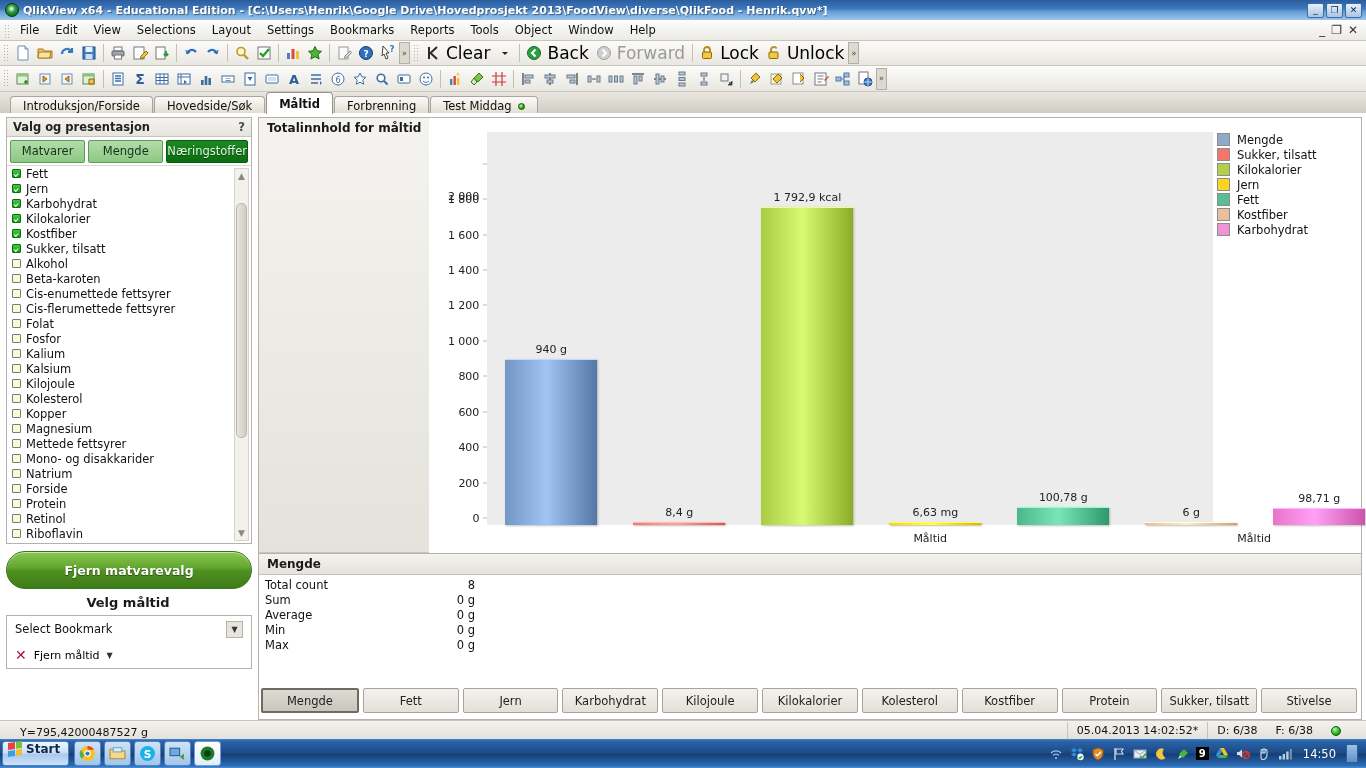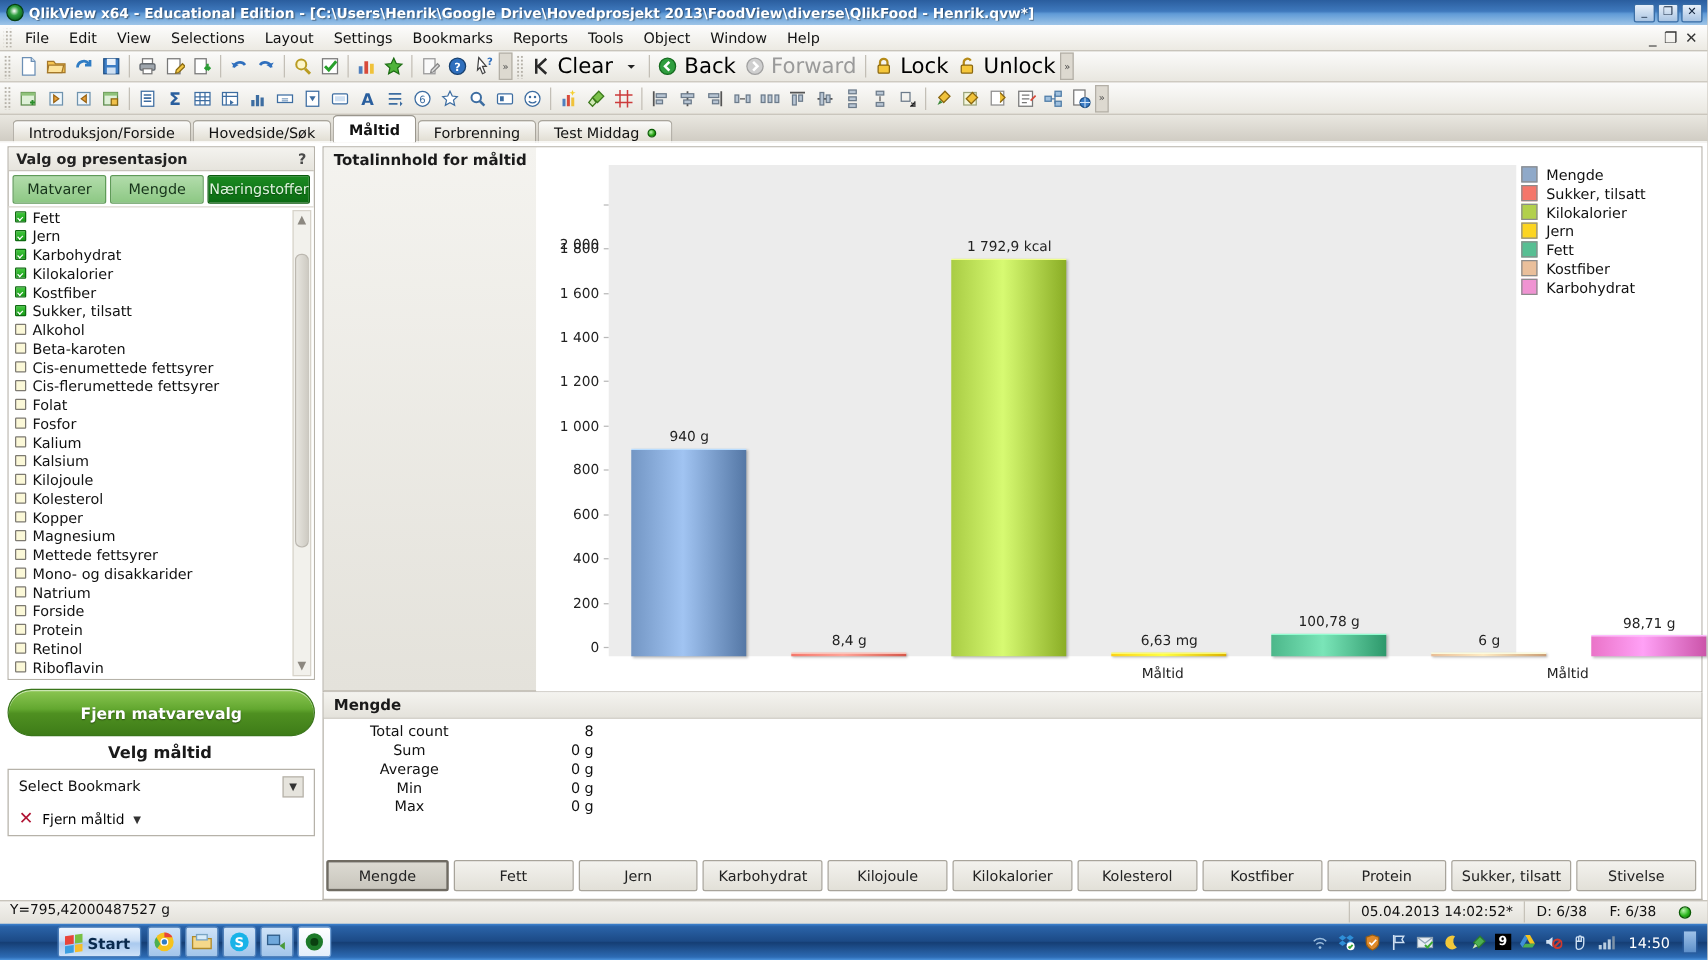--- a/index.html
+++ b/index.html
@@ -220,62 +220,62 @@
 
   
   .statspanel{ border:1px solid #b6b2a9; border-top:none; background:#fff; flex:1 1 auto; display:flex; flex-direction:column;}
   .stats-hd{
     background:linear-gradient(to bottom,#f4f3ef,#e4e2db);
     border-bottom:1px solid #c8c4bb;
     padding:3px 8px; font-size:12px; font-weight:bold; color:#1a1a1a;
   }
   .stats-body{ padding:2px 0 0 6px; }
   .strow{ display:flex; height:15px; align-items:center; font-size:11.5px; color:#111; }
-  .stk{ width:125px;text-align:center; }
+  .stk{ width:125px; }
   .stv{ width:85px; text-align:right; }
 
   .btnrow{ display:flex; gap:4px; padding:4px 4px 6px 2px; }
   .fbtn{
     flex:1 1 0; height:25px; border:1px solid #a8a49b; border-radius:2px;
     background:linear-gradient(to bottom,#f3f2ee,#e2e0d8);
     font-size:11.5px; color:#222; display:flex;align-items:center;justify-content:center;
     white-space:nowrap;
   }
   .fbtn.sel{
     background:linear-gradient(to bottom,#dcdad2,#c9c6bd);
     border:2px solid #6f6b62; font-weight:normal;
   }
 
   
   .statusbar{
-    flex:0 0 19px; height:19px; display:flex; align-items:flex-start;
+    flex:0 0 19px; height:19px; display:flex; align-items:flex-end;
     background:linear-gradient(to bottom,#f3f2ee,#e3e1da);
     border-top:1px solid #c8c4bb; font-size:11px; color:#111;
-    padding:0 4px;
+    padding:0 16px;
   }
   .sb-left{ padding-left:4px; }
   .sb-right{ margin-left:auto; display:flex; align-items:center; gap:0; }
   .sb-cell{ padding:0 9px; border-left:1px solid #c6c2b9; height:17px; display:flex; align-items:center; }
   .greendot{
     width:10px;height:10px;border-radius:50%;
     background:radial-gradient(circle at 35% 30%,#b9f3ad,#2cb61d 55%,#0e6a07);
     border:1px solid #0b5a05;
   }
 
   
   .taskbar{
     flex:0 0 29px; height:29px; display:flex; align-items:center;
     background:linear-gradient(to bottom,#3f85d2 0%,#2a63a8 8%,#1c4a86 48%,#153e74 52%,#2d6bb4 92%,#4a92dc 100%);
     padding:0 2px;
   }
   .startbtn{
-    height:25px; min-width:57px; padding:0 8px 3px 5px; display:flex; align-items:flex-end; gap:4px;
+    height:25px; min-width:57px; padding:0 8px 3px 5px; display:flex; align-items:flex-start; gap:4px;
     border-radius:3px;
     background:linear-gradient(to bottom,#eef6ff 0%,#cde0f6 45%,#a9c9ee 55%,#cfe3f8 100%);
-    border:1px solid #4a7fbc; color:#0a2a4d; font-weight:bold; font-size:12px;margin-left:44px;
+    border:1px solid #4a7fbc; color:#0a2a4d; font-weight:bold; font-size:12px;
   }
   .winlogo{
     width:14px;height:14px; display:grid; grid-template-columns:1fr 1fr; grid-template-rows:1fr 1fr; gap:1px;
     transform:skewY(-8deg);
   }
   .winlogo i{ display:block; }
   .qlaunch{ display:flex; align-items:center; gap:3px; margin-left:5px; }
   .qbtn{
     width:27px;height:25px; border-radius:3px;
     background:linear-gradient(to bottom,#cfe3f8,#a2c5ea);

